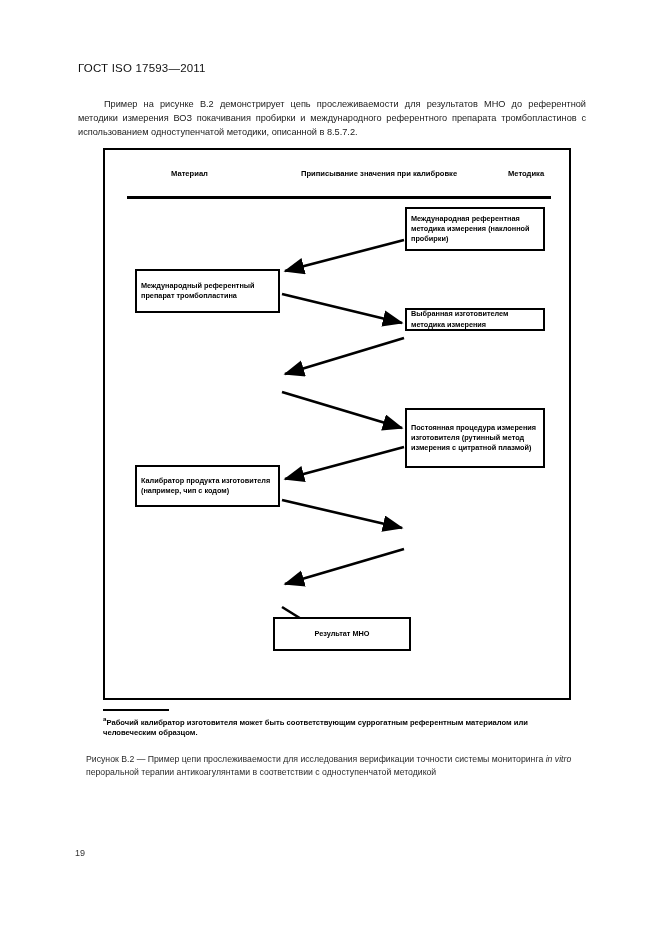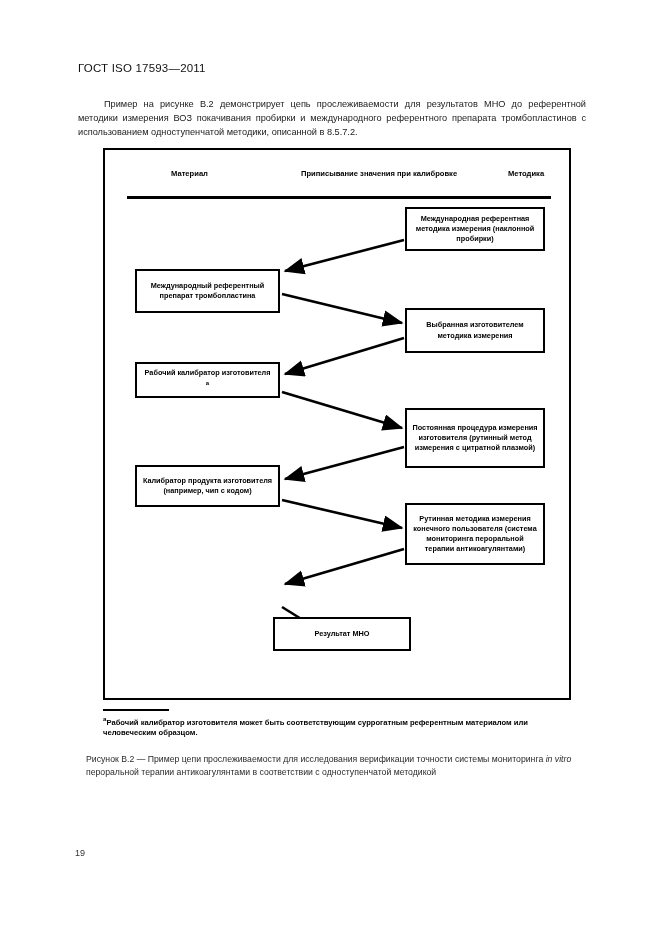--- a/index.html
+++ b/index.html
@@ -101,38 +101,38 @@
 
   
   .node {
     position: absolute;
     border: 2.4px solid #000;
     background: #fff;
     box-sizing: border-box;
     display: flex;
     align-items: center;
     justify-content: center;
-    text-align: center;
+    text-align: left;
     font-size: 7.3px;
     font-weight: bold;
     line-height: 10.2px;
     color: #000;
     padding: 2px 4px;
   }
   .node span { display: block; }
   .node sup { font-size: 6px; vertical-align: super; }
 
   
   .n-irp   { left: 30px;  top: 106px; width: 145px; height: 44px; margin-top: 13px; }
   .n-wcal  { left: 30px;  top: 212px; width: 145px; height: 36px; }
   .n-pcal  { left: 30px;  top: 315px; width: 145px; height: 42px; }
   .n-samp  { left: 30px;  top: 424px; width: 145px; height: 38px; }
   
   .n-irmp  { left: 300px; top: 57px;  width: 140px; height: 44px; }
-  .n-sel   { left: 300px; top: 158px; width: 140px; height: 45px; }
+  .n-sel   { left: 300px; top: 158px; width: 140px; height: 23px; }
   .n-perm  { left: 300px; top: 258px; width: 140px; height: 60px; }
   .n-rout  { left: 300px; top: 353px; width: 140px; height: 62px; }
   
   .n-res   { left: 168px; top: 467px; width: 138px; height: 34px; }
 
   
   .footnote-rule {
     position: absolute;
     left: 103px;
     top: 709px;
@@ -215,44 +215,38 @@
         <path d="M299,399 L180,434"></path>
 
         <path d="M177,457 L235,493"></path>
       </g>
     </svg>
 
     <div class="node n-irp">
       <span>Международный референтный препарат тромбопластина</span>
     </div>
 
-    <div class="node n-wcal">
-      <span><span>Рабочий калибратор изготовителя</span><sup>a</sup></span>
-    </div>
 
     <div class="node n-pcal">
       <span>Калибратор продукта изготовителя (например, чип с кодом)</span>
     </div>
 
 
     <div class="node n-irmp">
       <span>Международная референтная методика измерения (наклонной пробирки)</span>
     </div>
 
     <div class="node n-sel">
       <span>Выбранная изготовителем методика измерения</span>
     </div>
 
     <div class="node n-perm">
       <span>Постоянная процедура измерения изготовителя (рутинный метод измерения с цитратной плазмой)</span>
     </div>
 
-    <div class="node n-rout">
-      <span>Рутинная методика измерения конечного пользователя (система мониторинга пероральной терапии антикоагулянтами)</span>
-    </div>
 
     <div class="node n-res">
       <span>Результат МНО</span>
     </div>
 
   </div>
 
   <div class="footnote-rule"></div>
   <div class="footnote"><sup>a</sup><span>Рабочий калибратор изготовителя может быть соответствующим суррогатным референтным материалом или человеческим образцом.</span></div>
 

